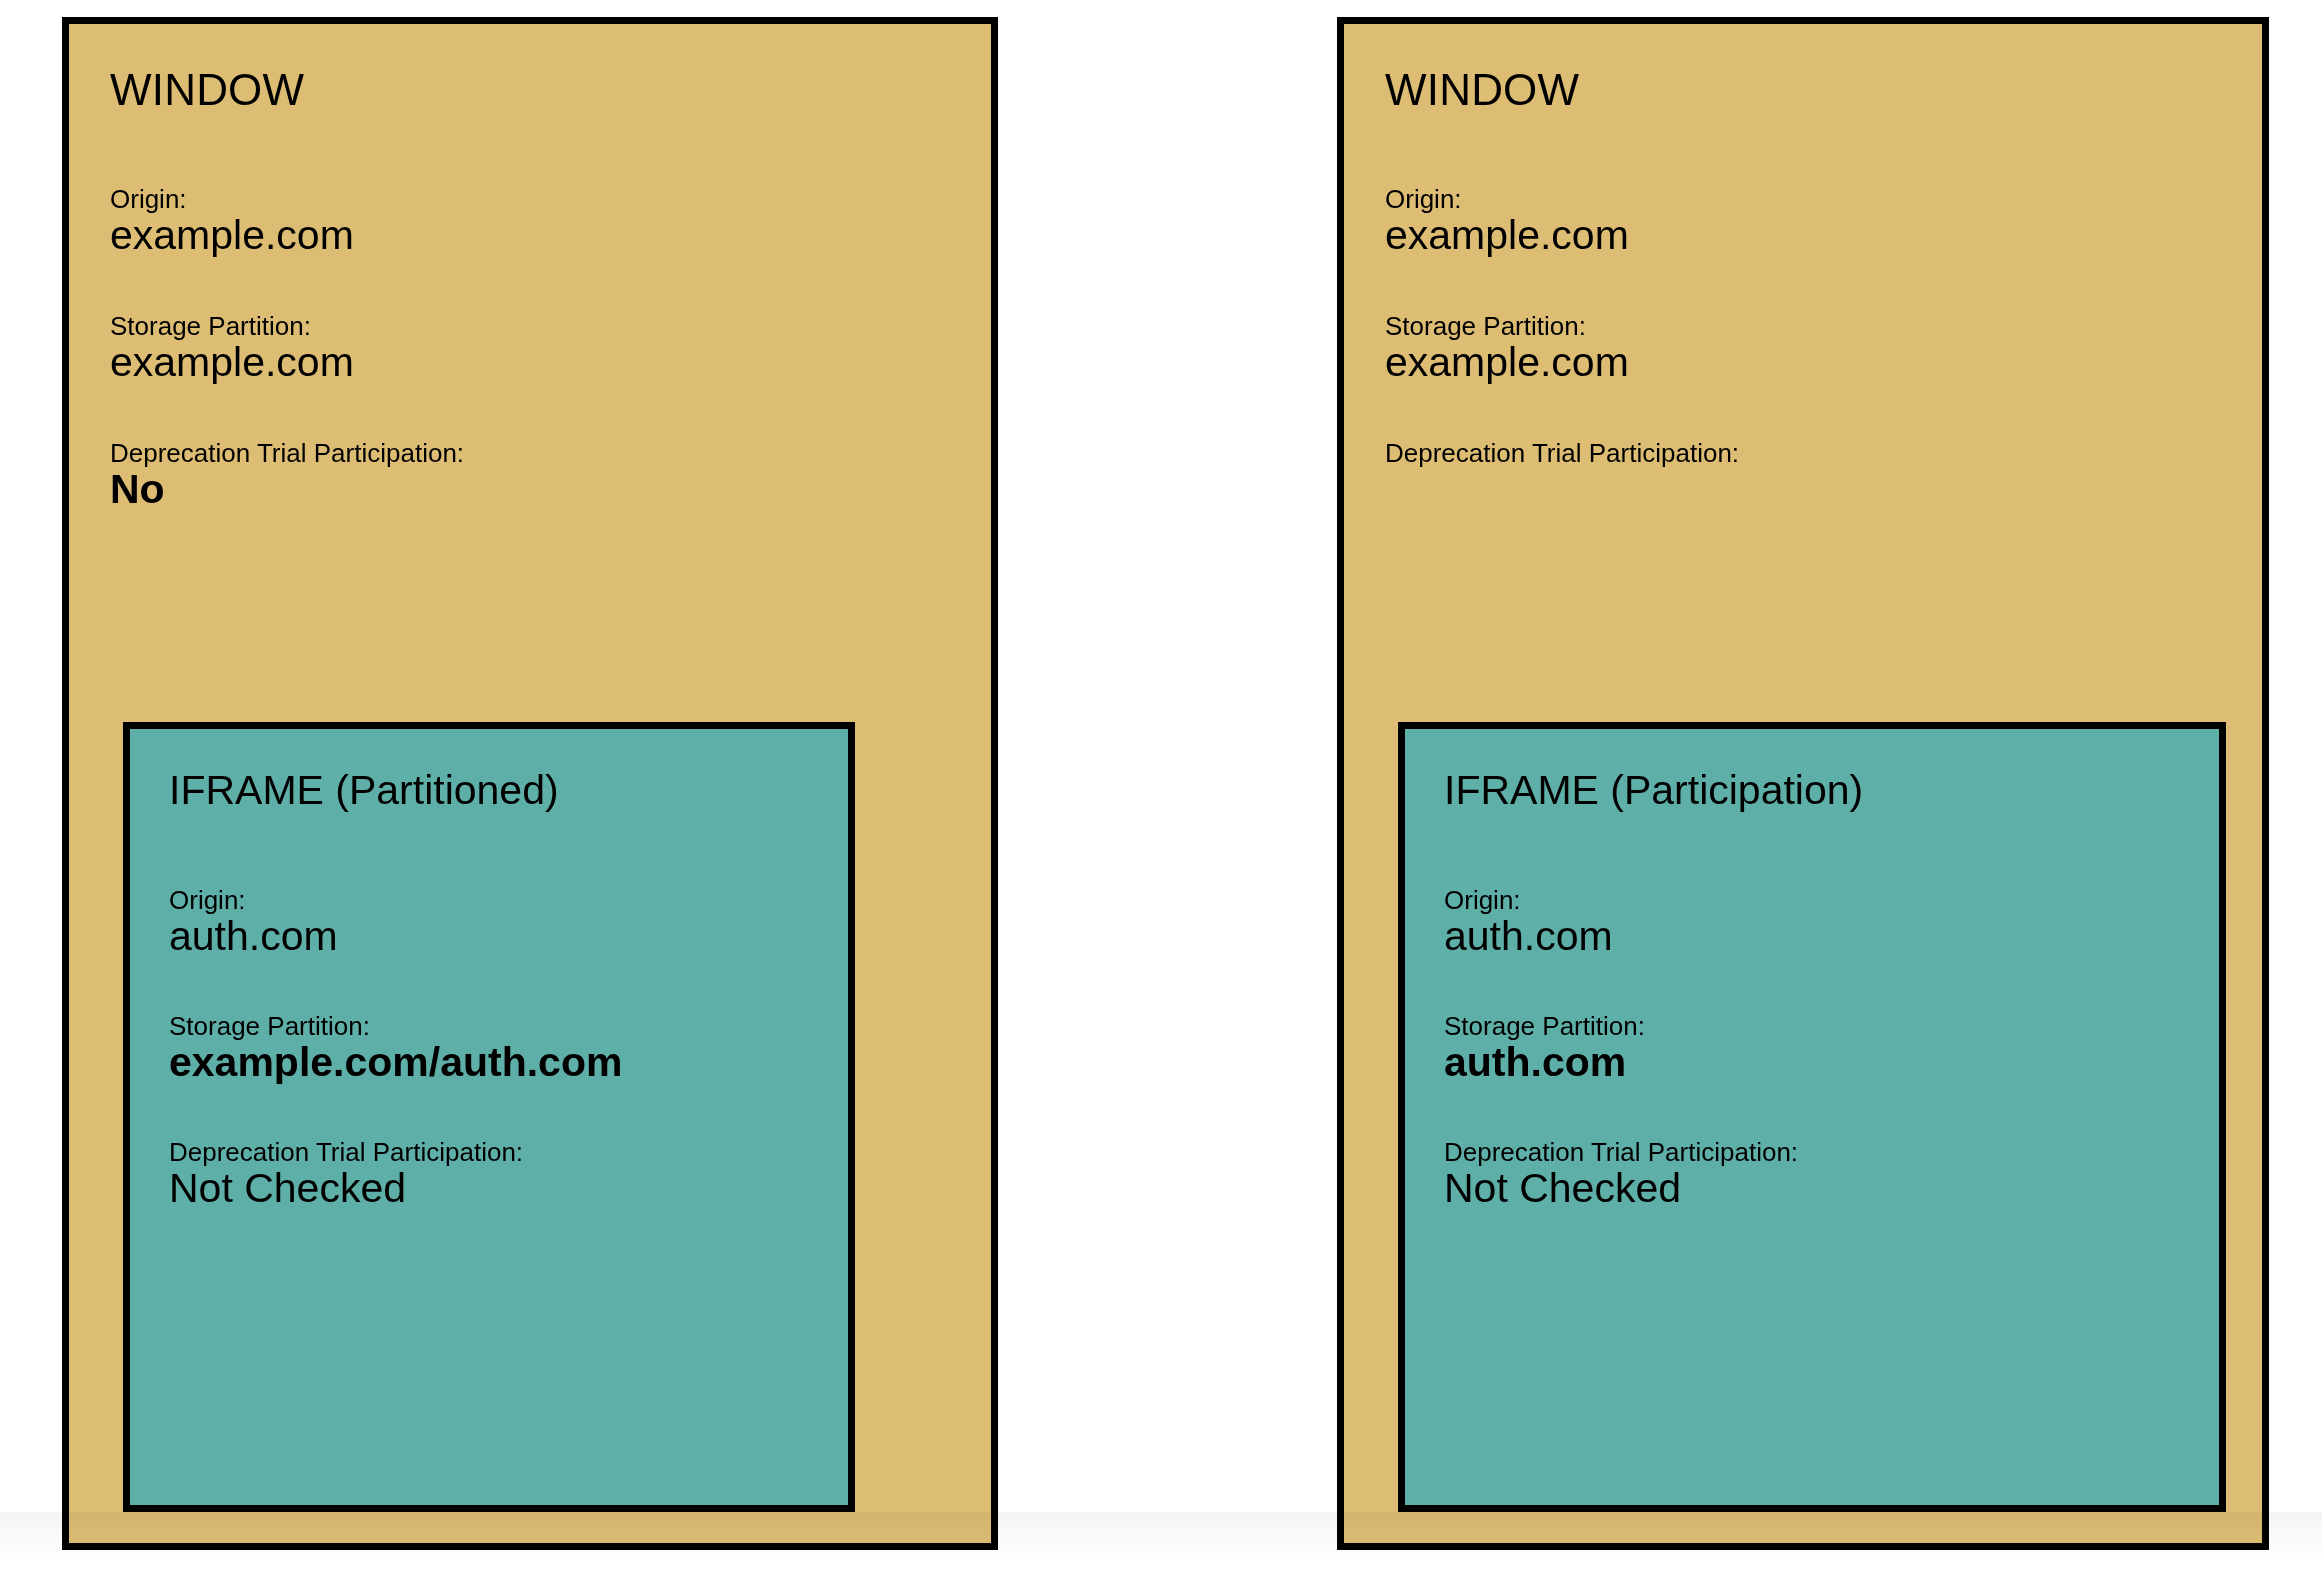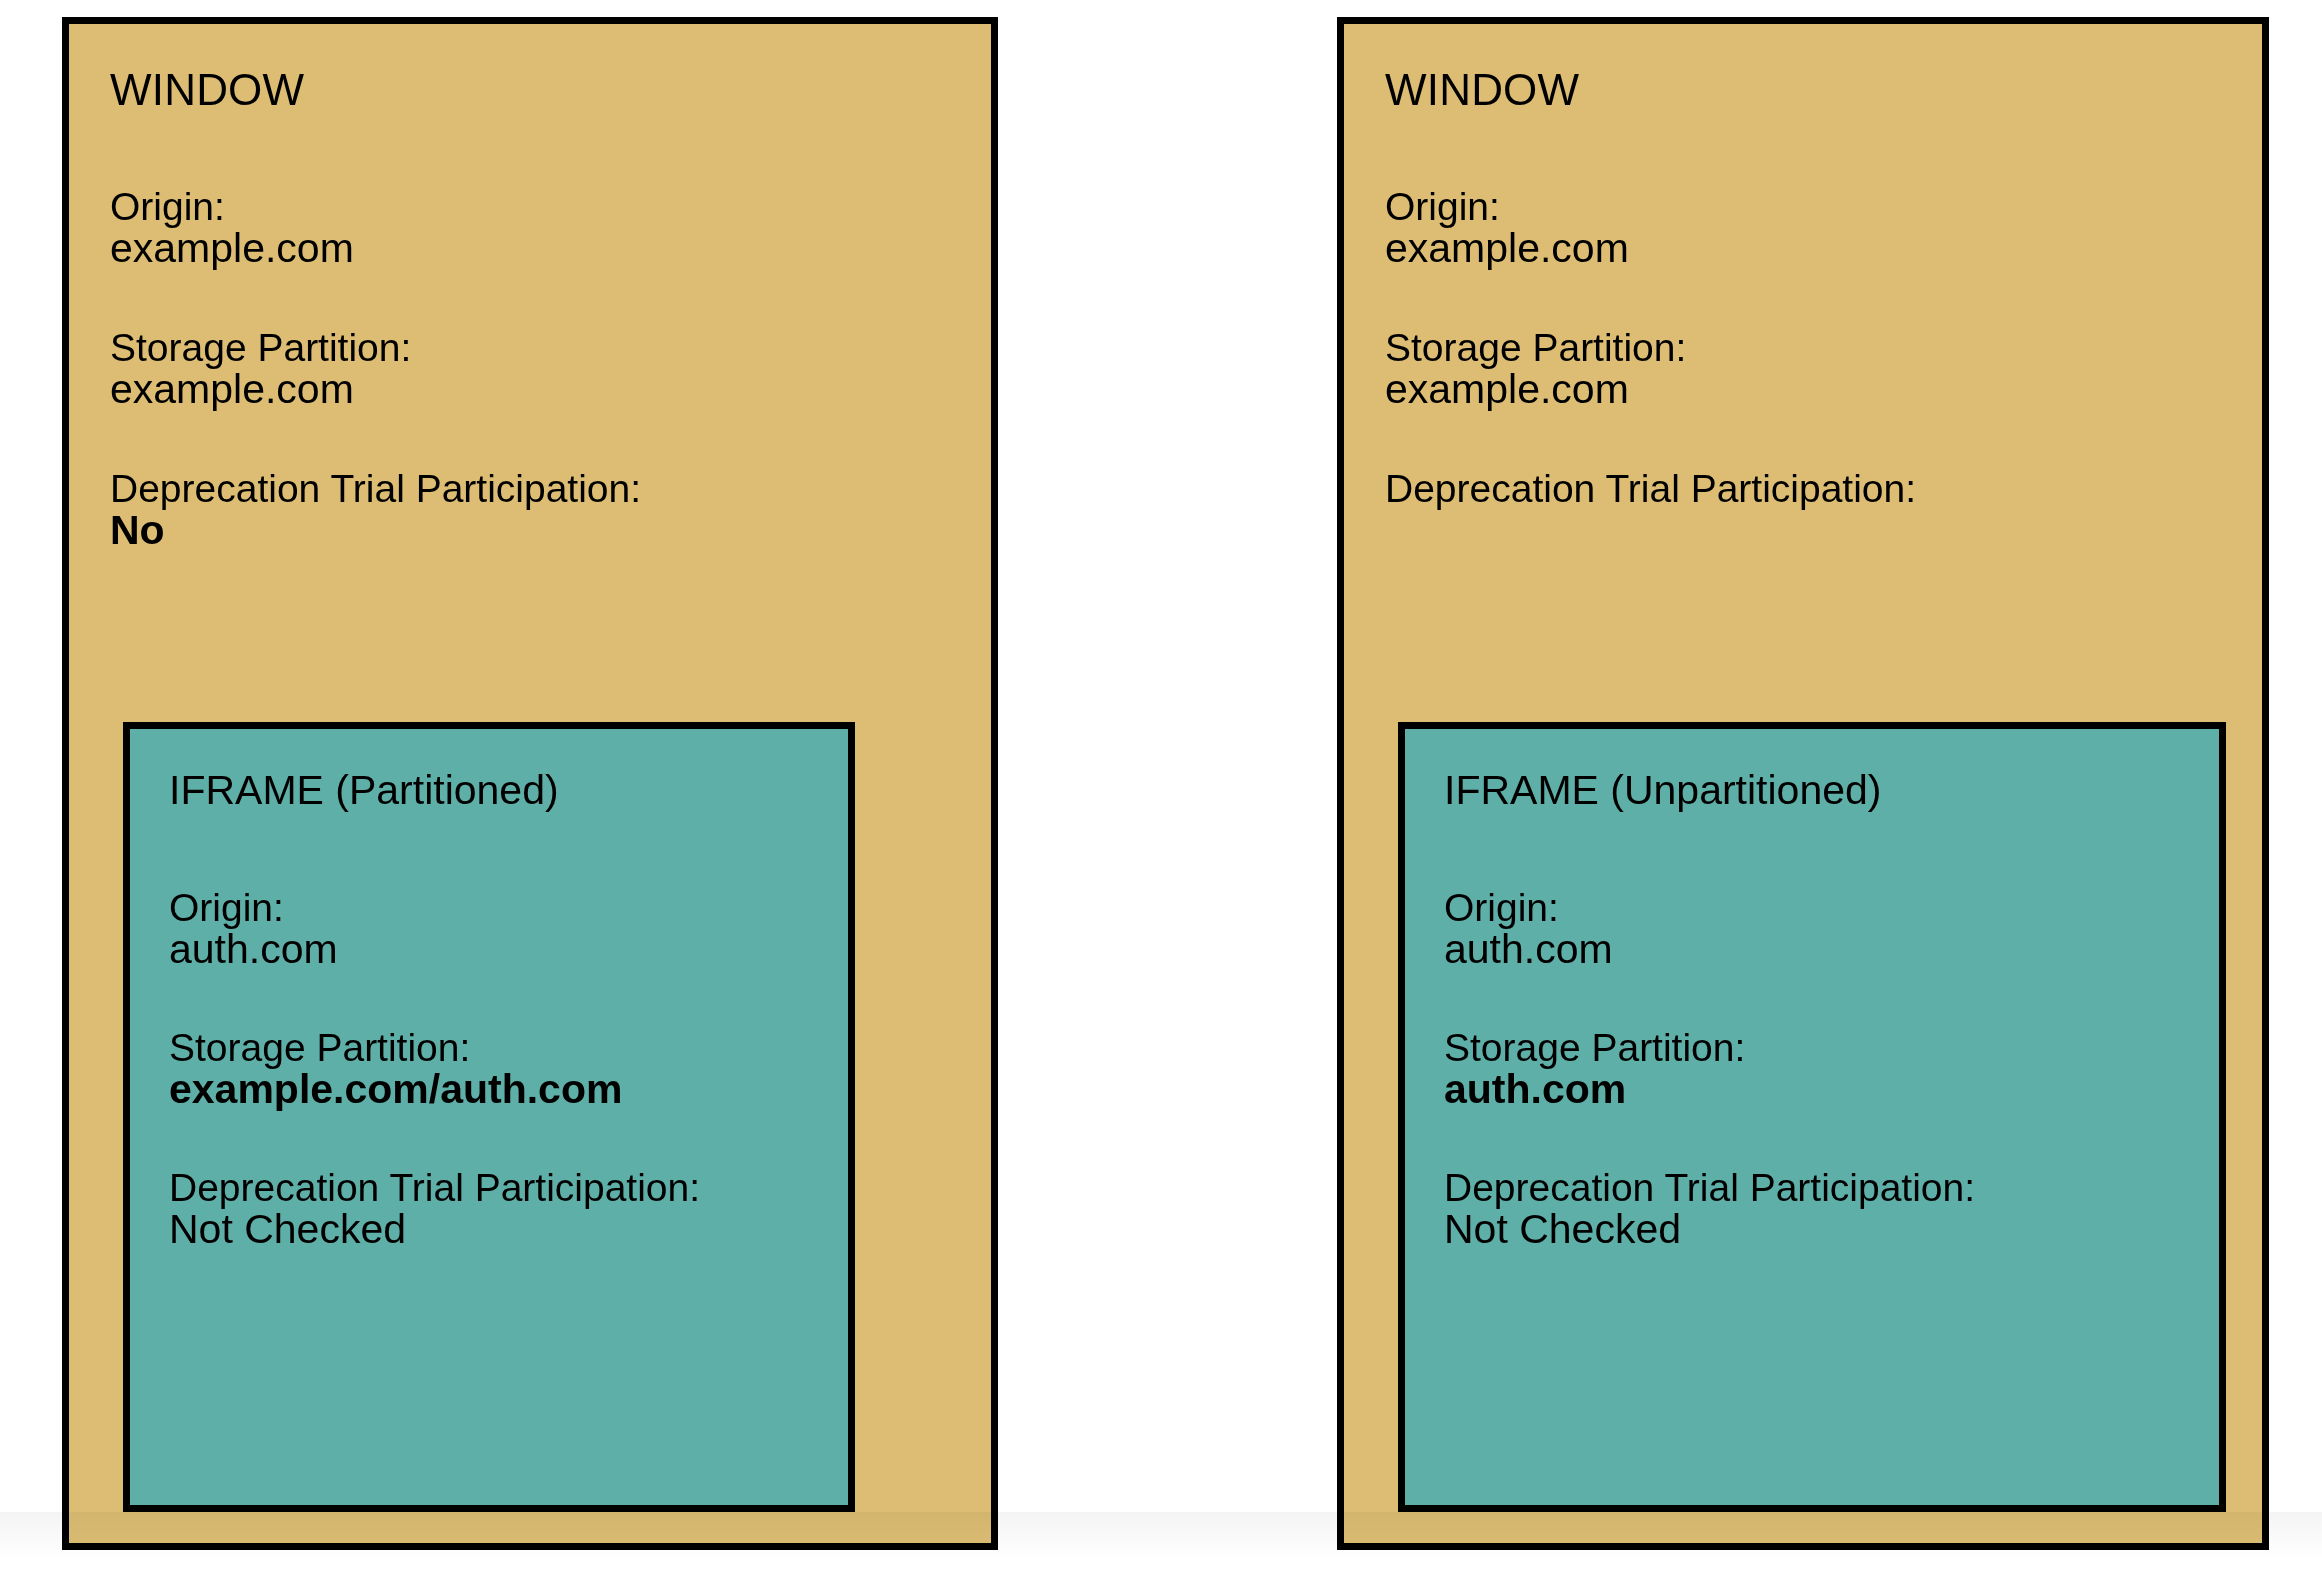--- a/index.html
+++ b/index.html
@@ -89,21 +89,21 @@
     width: 760px;
   }
 
   
   .field {
     margin-bottom: 56px;
   }
   .field:last-child { margin-bottom: 0; }
 
   .field-label {
-    font-size: 39px;
+    font-size: 26px;
     line-height: 1.06;
     white-space: nowrap;
   }
   .field-value {
     font-size: 41px;
     line-height: 1.06;
     white-space: nowrap;
   }
   .field-value.bold {
     font-weight: bold;
@@ -178,21 +178,21 @@
         <div class="field-value">example.com</div>
       </div>
 
       <div class="field">
         <div class="field-label">Deprecation Trial Participation:</div>
       </div>
 
     </div>
 
     <div class="iframe-box">
-      <div class="iframe-title">IFRAME (Unpartitioned)</div>
+      <div class="iframe-title">IFRAME (Participation)</div>
 
       <div class="iframe-fields">
 
         <div class="field">
           <div class="field-label">Origin:</div>
           <div class="field-value">auth.com</div>
         </div>
 
         <div class="field">
           <div class="field-label">Storage Partition:</div>

